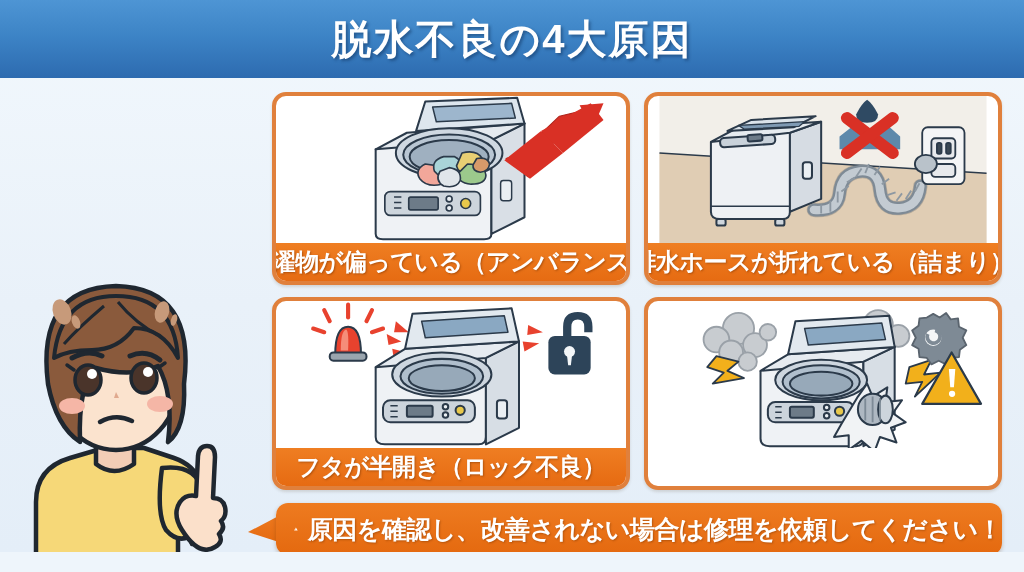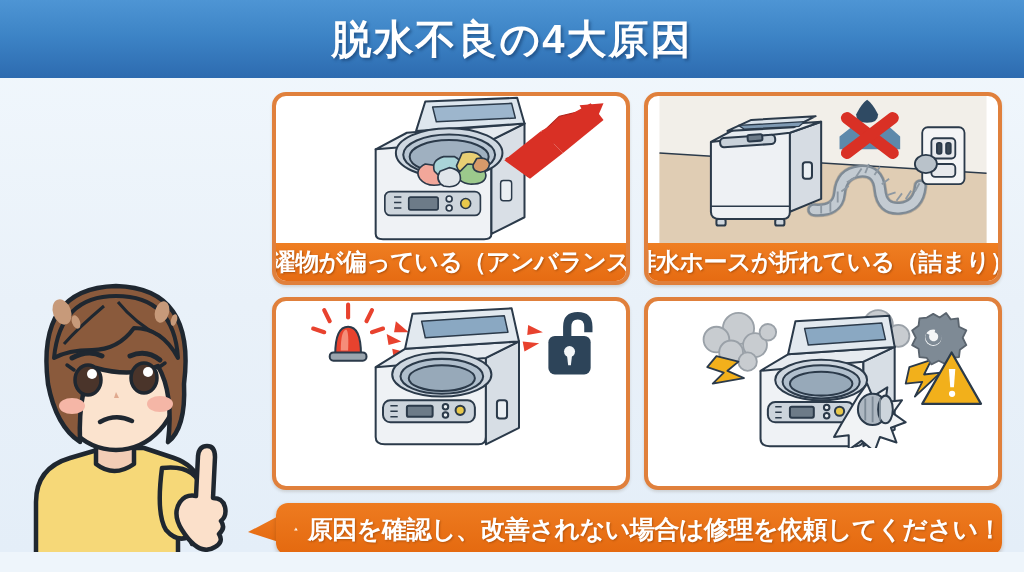--- a/index.html
+++ b/index.html
@@ -219,20 +219,23 @@
 
             <rect x="104" y="108" width="100" height="24" rx="8" fill="#ccd4dc"></rect>
             <rect x="130" y="114" width="28" height="12" rx="2" fill="#6d7b88"></rect>
             <circle cx="172" cy="115" r="3" fill="#eaeff3"></circle>
             <circle cx="172" cy="124" r="3" fill="#eaeff3"></circle>
             <circle cx="188" cy="119" r="5" fill="#e8c84b"></circle>
             <path d="M112 114 h8 M112 120 h8 M112 126 h8" stroke-width="1.6"></path>
             <rect x="228" y="108" width="11" height="20" rx="3" fill="#eaeff3"></rect>
           </g>
         </svg>
+      </div>
+      <div class="card-caption">
+        <span>フタが半開き（ロック不良）</span>
       </div>
     </div>
 
     <div class="card">
       <div class="card-art">
         <svg class="icon-svg" width="100%" height="100%" viewBox="0 0 356 160" preserveAspectRatio="xMidYMid meet">
 
           <g fill="#c8ccd0" stroke="#9aa1a8" stroke-width="2">
             <circle cx="86" cy="30" r="17"></circle>
               <circle cx="62" cy="42" r="14"></circle>

